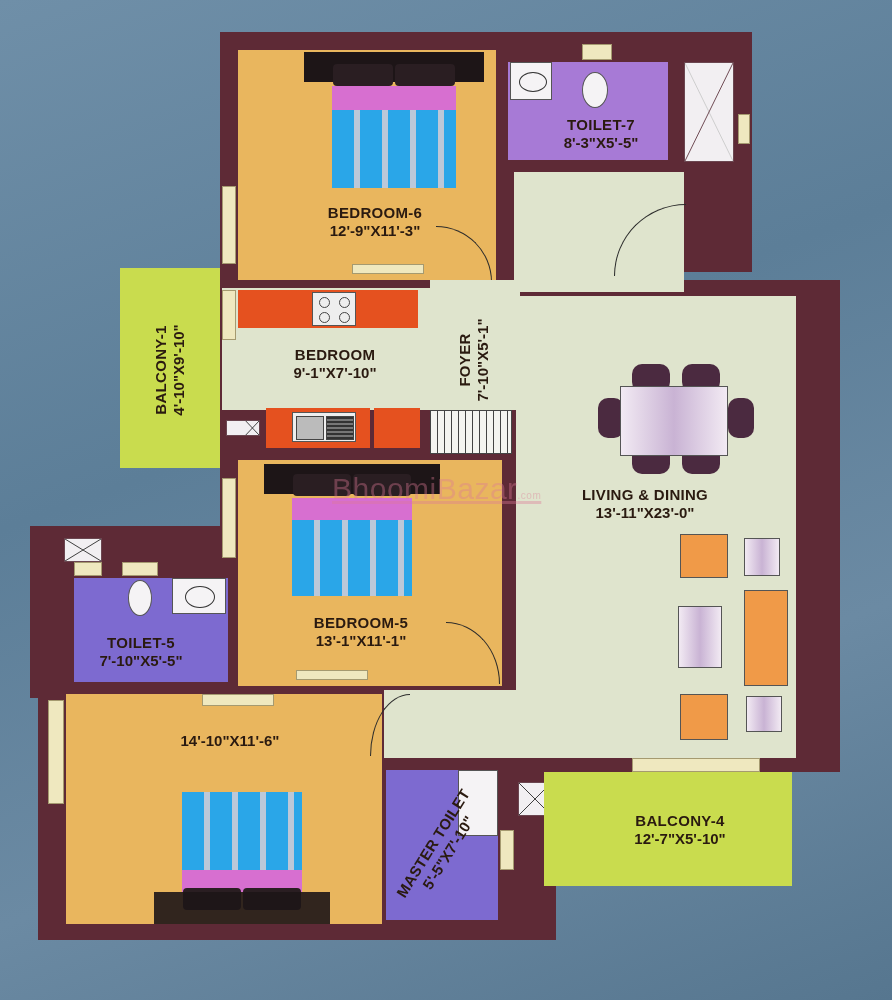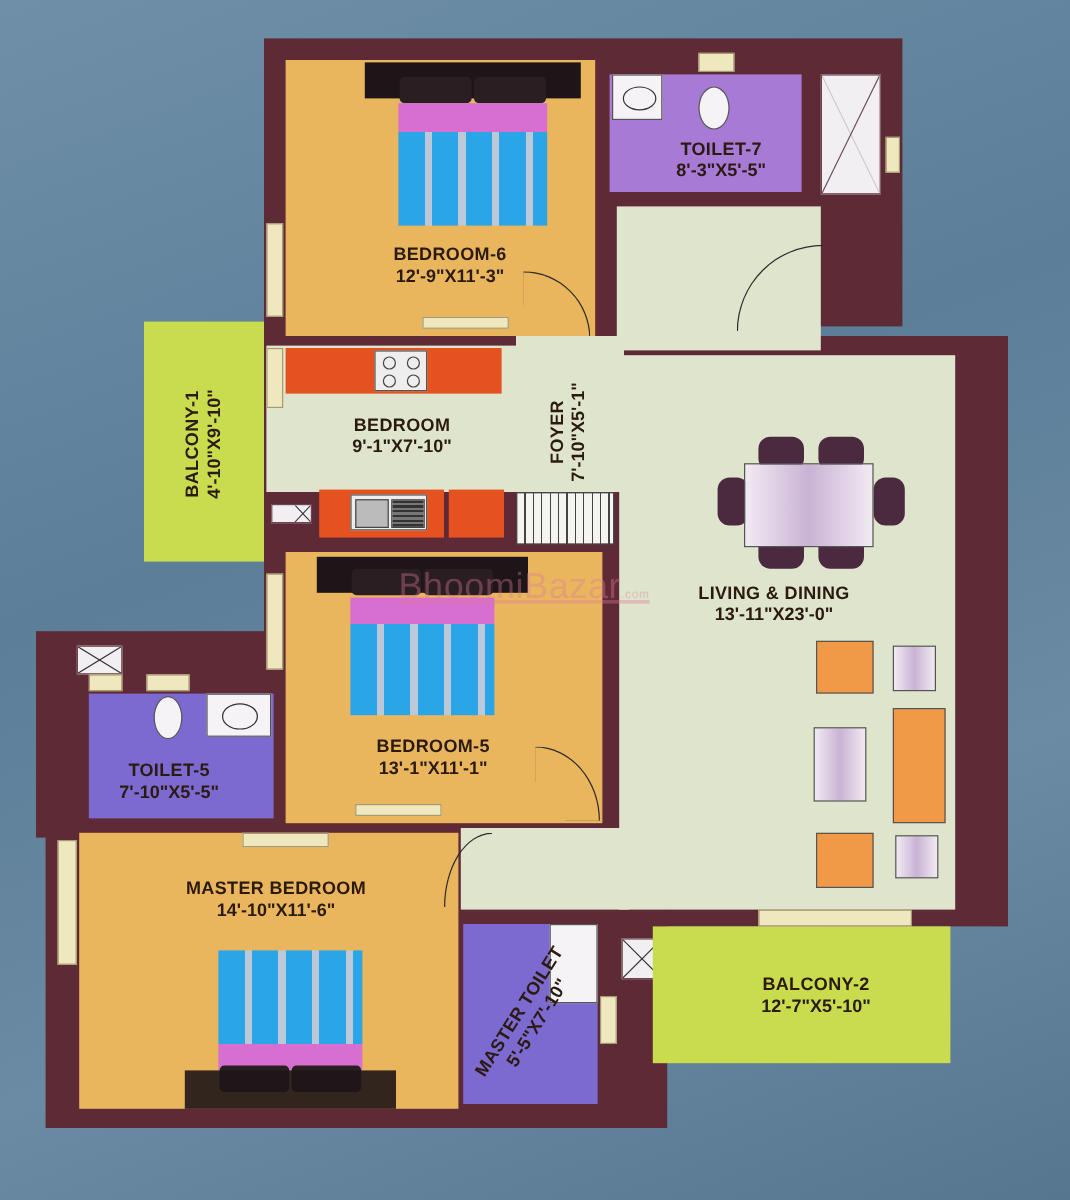--- a/index.html
+++ b/index.html
@@ -184,36 +184,35 @@
 <div class="abs window" style="left:202px;top:694px;width:72px;height:12px;"></div>
 <div class="bed" style="left:182px;top:792px;width:120px;height:132px;">
   <div class="blanket" style="top:0;height:78px;"></div>
   <div class="sheet" style="top:78px;height:22px;"></div>
   <div class="pillow" style="top:96px;left:1%;"></div>
   <div class="pillow" style="top:96px;right:1%;"></div>
   <div class="head" style="top:100px;height:32px;opacity:0.9;"></div>
 </div>
 <div class="door-arc" style="left:370px;top:694px;width:40px;height:62px;border-radius:100% 0 0 0;border-width:1.5px 0 0 1.5px;"></div>
 <div class="label" style="left:130px;top:732px;width:200px;">
-  <span class="n">MASTER BEDROOM</span>
   <span class="d">14'-10"X11'-6"</span>
 </div>
 
 <div class="room toilet2" style="left:386px;top:770px;width:112px;height:150px;"></div>
 <div class="abs" style="left:458px;top:770px;width:40px;height:66px;background:#f5f3f5;border:1px solid #555;"></div>
 <div class="abs window" style="left:500px;top:830px;width:14px;height:40px;"></div>
 <div class="label" style="left:376px;top:830px;width:130px;transform:rotate(-58deg);">
   <span class="n">MASTER TOILET</span>
   <span class="d">5'-5"X7'-10"</span>
 </div>
 
 <div class="abs shaft" style="left:518px;top:782px;width:34px;height:34px;">
   <svg viewBox="0 0 34 34" preserveAspectRatio="none">
       <line x1="0" y1="0" x2="34" y2="34" stroke="#333"></line>
       <line x1="34" y1="0" x2="0" y2="34" stroke="#333"></line>
     </svg>
 </div>
 <div class="room balcony" style="left:544px;top:772px;width:248px;height:114px;"></div>
 <div class="abs window" style="left:632px;top:758px;width:128px;height:14px;"></div>
 <div class="label" style="left:610px;top:812px;width:140px;">
-  <span class="n">BALCONY-2</span>
+  <span class="n">BALCONY-4</span>
   <span class="d">12'-7"X5'-10"</span>
 </div>
 
 </body></html>

